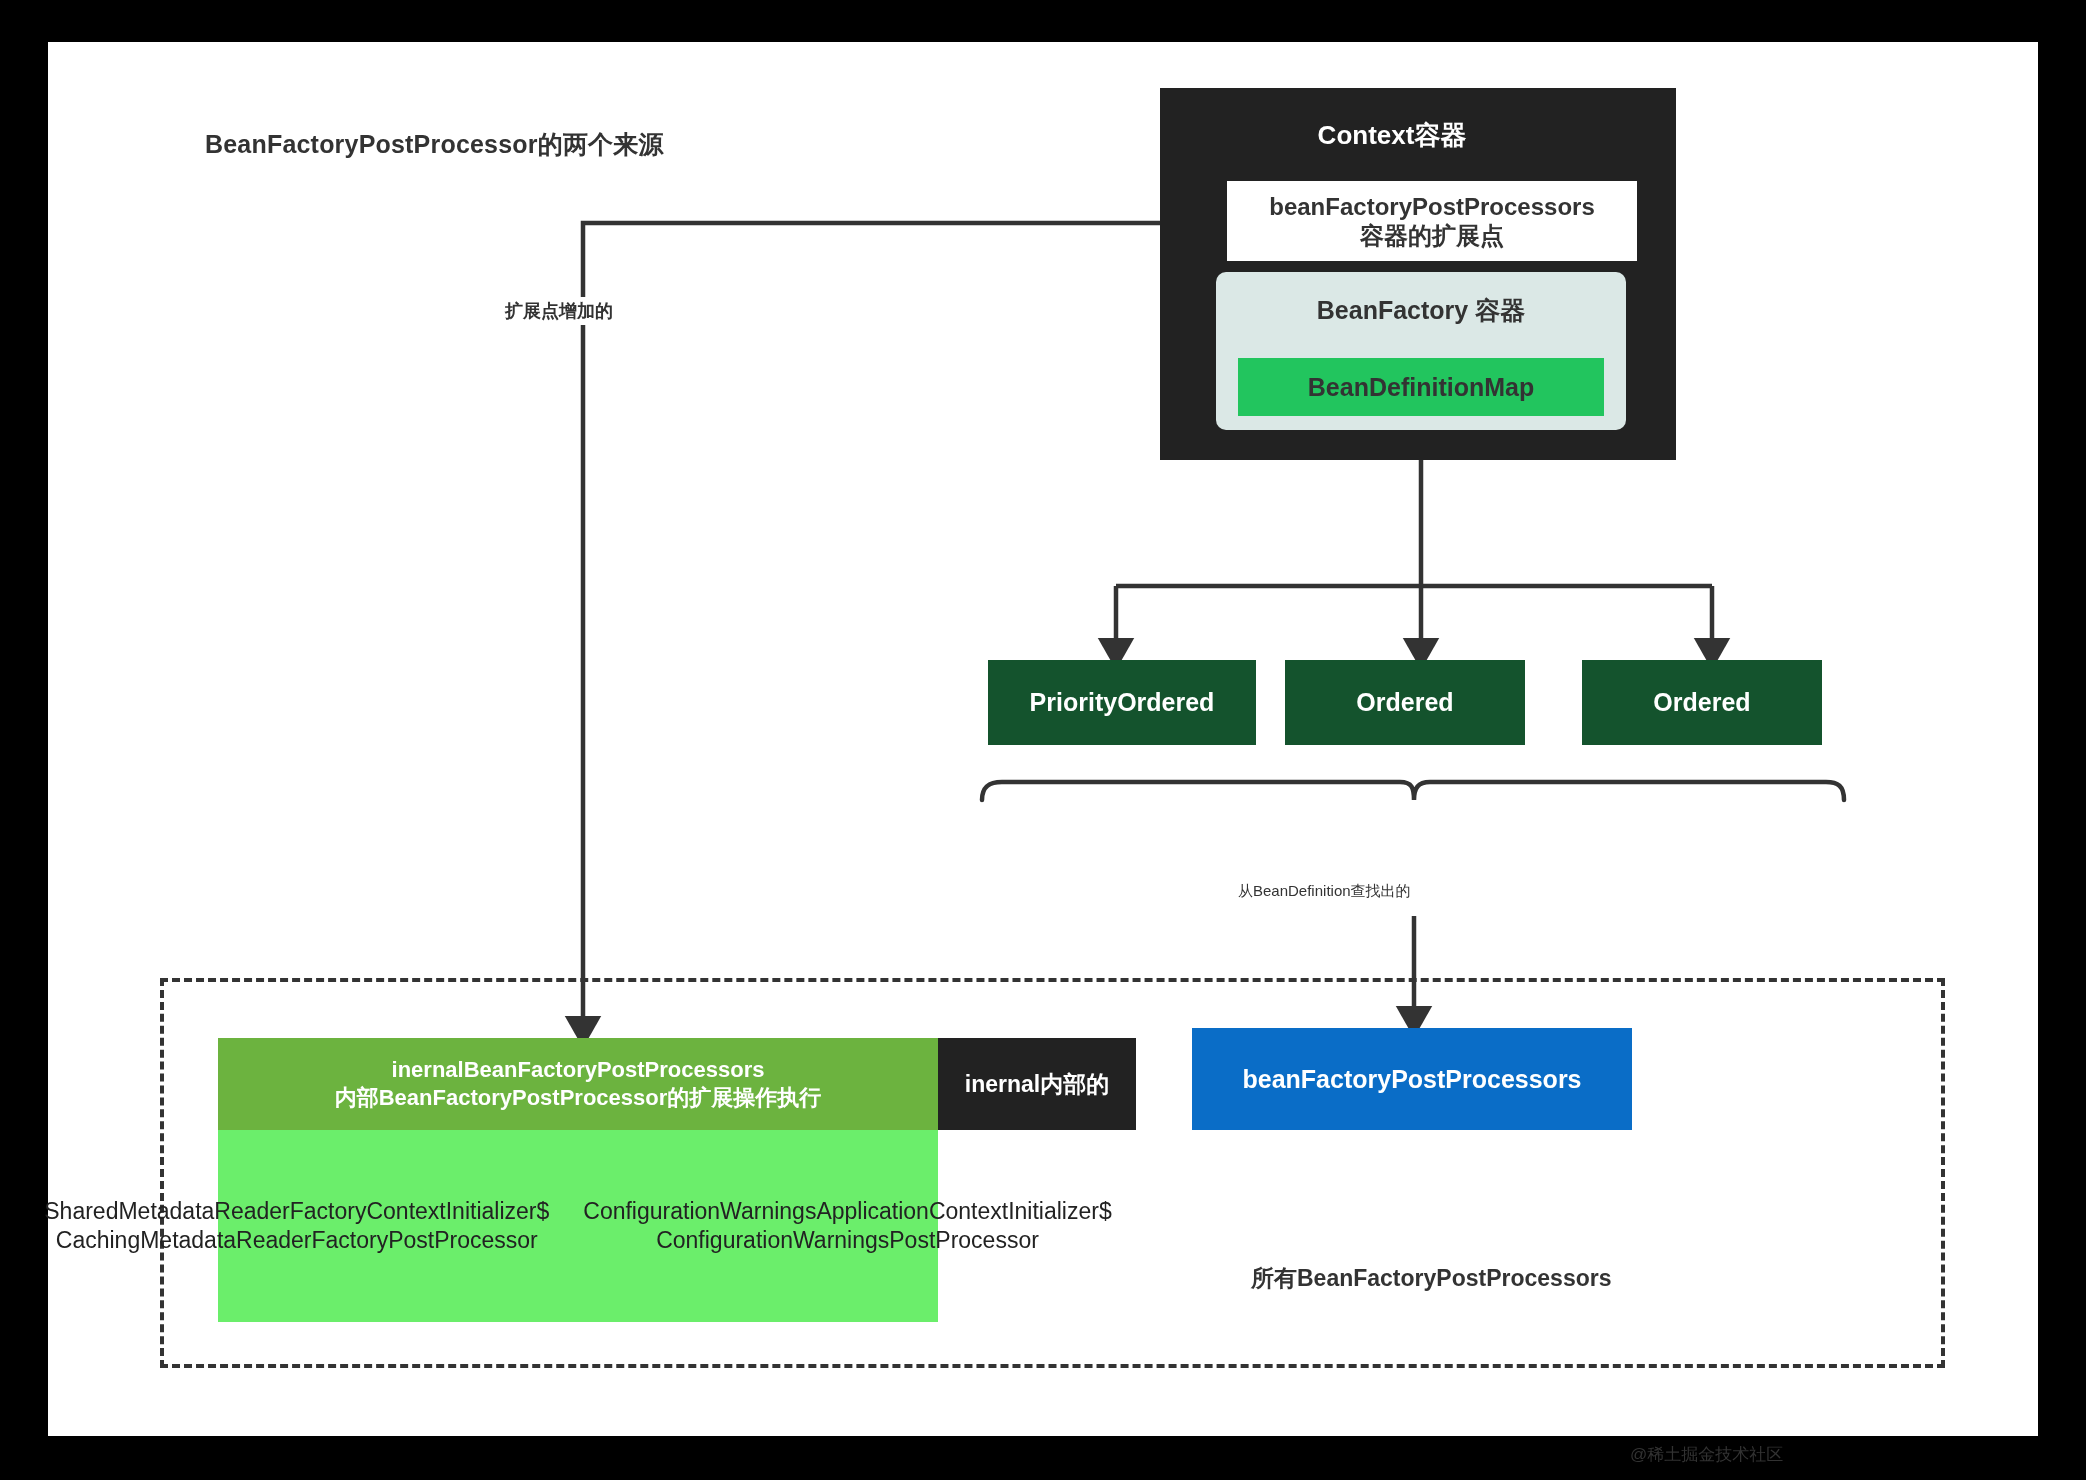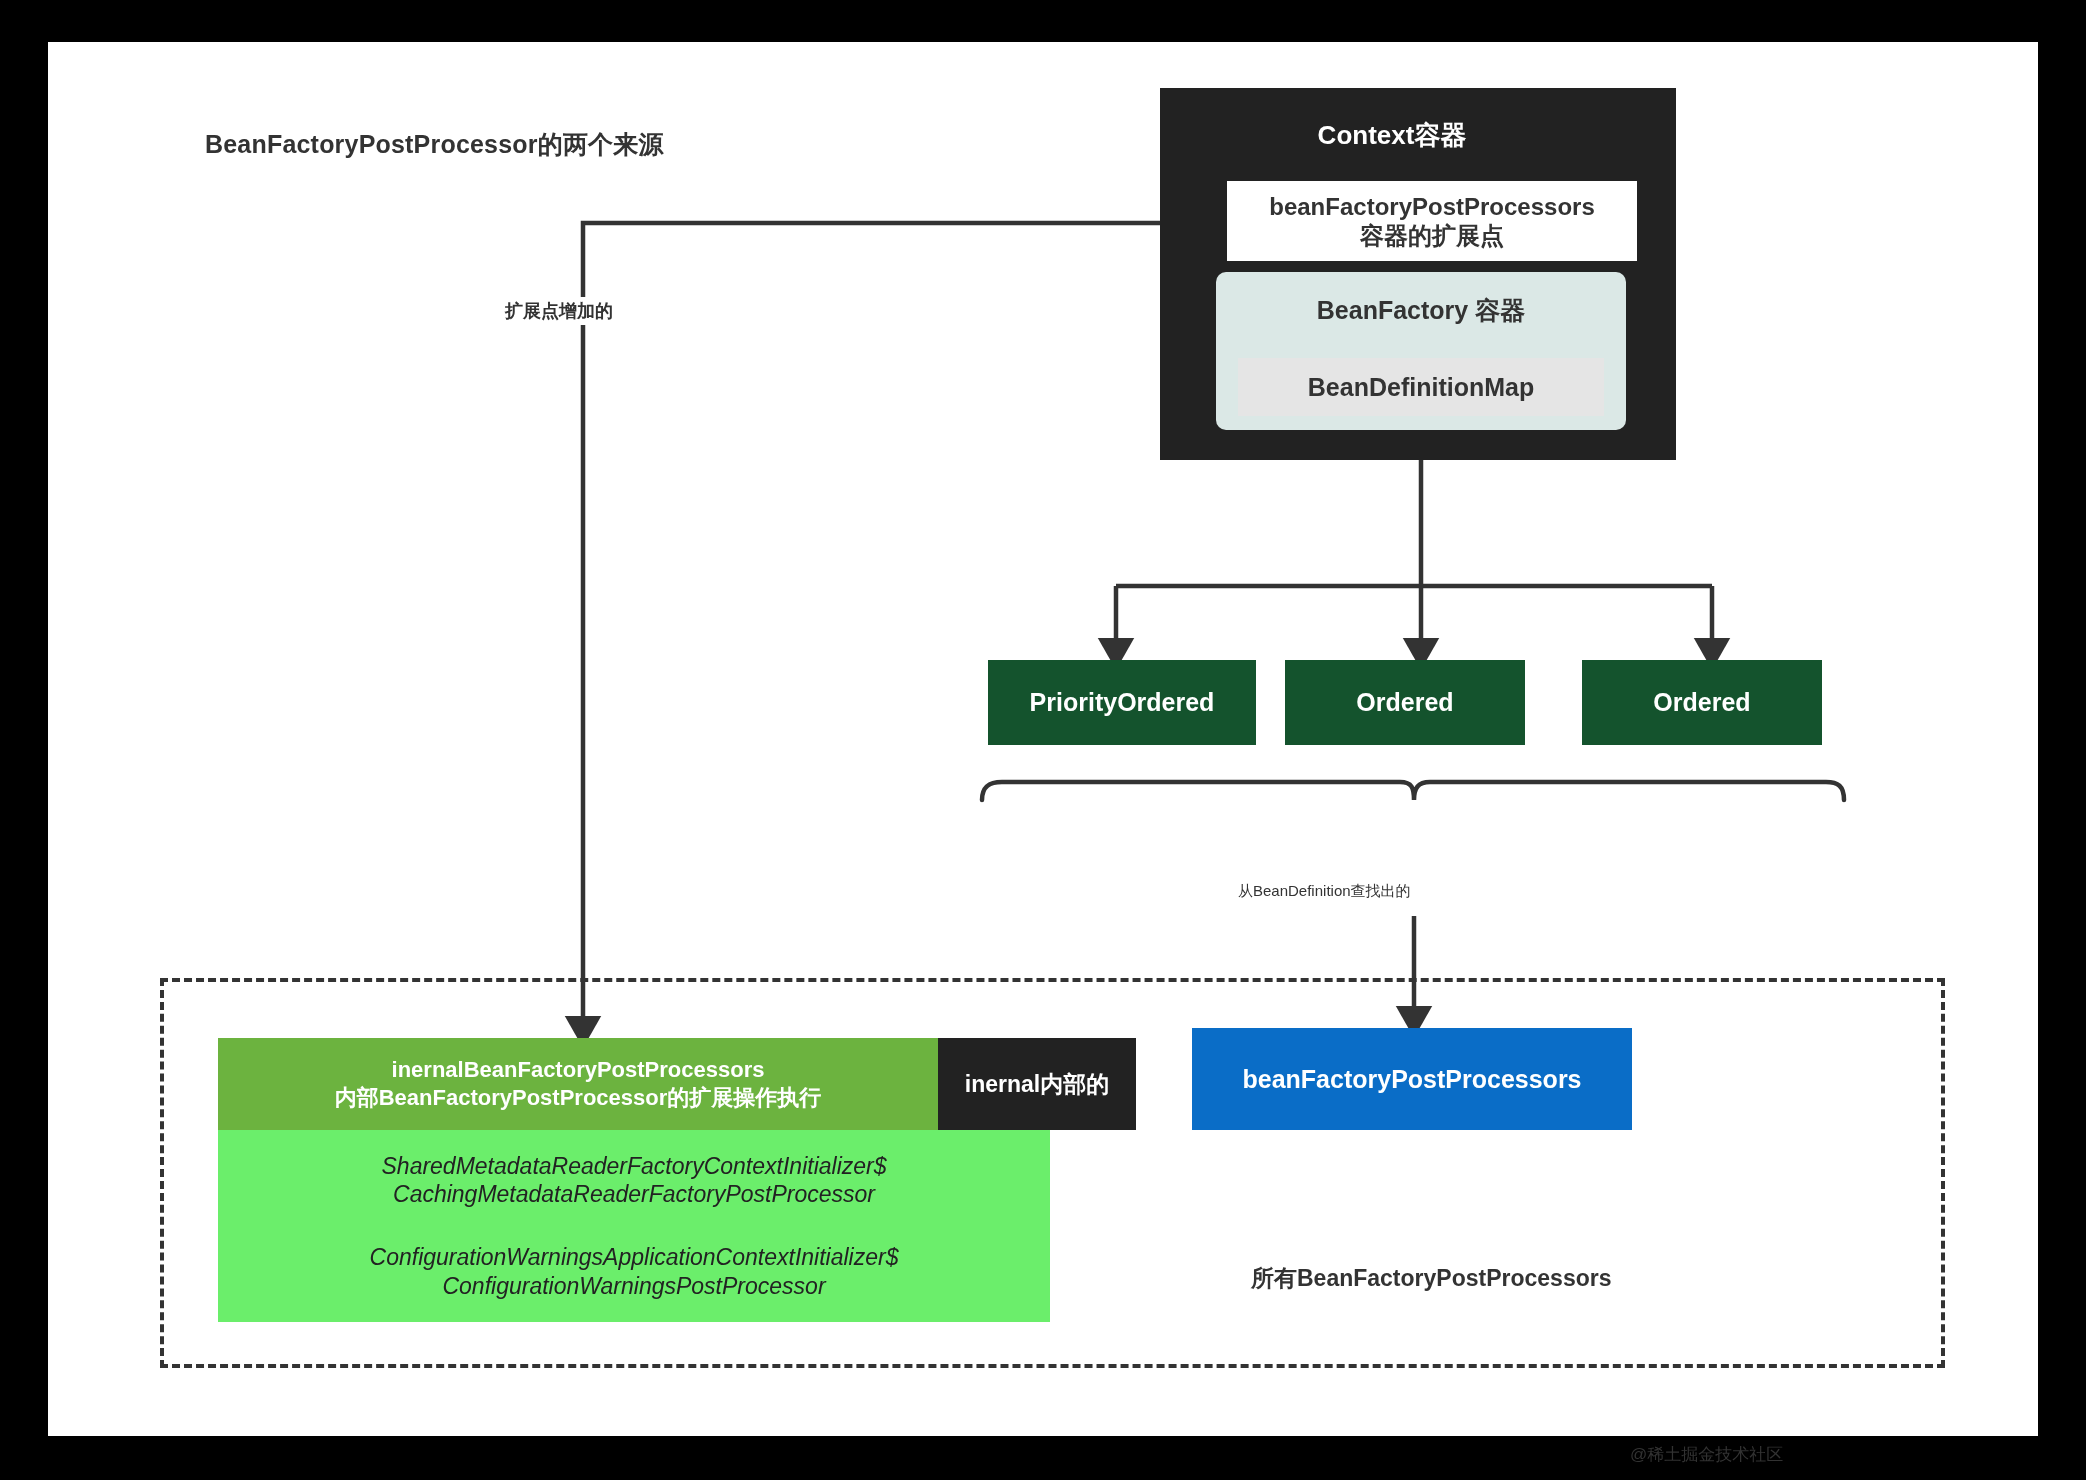--- a/index.html
+++ b/index.html
@@ -93,21 +93,21 @@
     width: 410px;
     text-align: center;
     color: #333333;
     font-size: 25px;
     font-weight: bold;
   }
   #bdmap-box {
     position: absolute;
     left: 1238px; top: 358px;
     width: 366px; height: 58px;
-    background: #e5e5e5;
+    background: #22c55e;
     display: flex; align-items: center; justify-content: center;
     color: #333333;
     font-size: 25px;
     font-weight: bold;
   }
 
   
   #ext-label {
     position: absolute;
     left: 499px; top: 297px;
@@ -175,30 +175,29 @@
     align-items: center; justify-content: center;
     color: #ffffff;
     font-size: 23px;
     font-weight: bold;
     line-height: 1.25;
     text-align: center;
   }
   #internal-list {
     position: absolute;
     left: 218px; top: 1130px;
-    width: 832px; height: 192px;
+    width: 720px; height: 192px;
     background: #6bee6b;
-    display: flex; flex-direction: column;
+    display: flex; flex-direction: row;
     align-items: center; justify-content: center;
     gap: 34px;
     color: #222222;
     font-size: 23px;
     line-height: 1.25;
     text-align: center;
-    font-style: italic;
   }
   #internal-list .proc { white-space: pre-line; }
 
   
   #blue-box {
     position: absolute;
     left: 1192px; top: 1028px;
     width: 440px; height: 102px;
     background: #0a6dc7;
     display: flex; align-items: center; justify-content: center;

